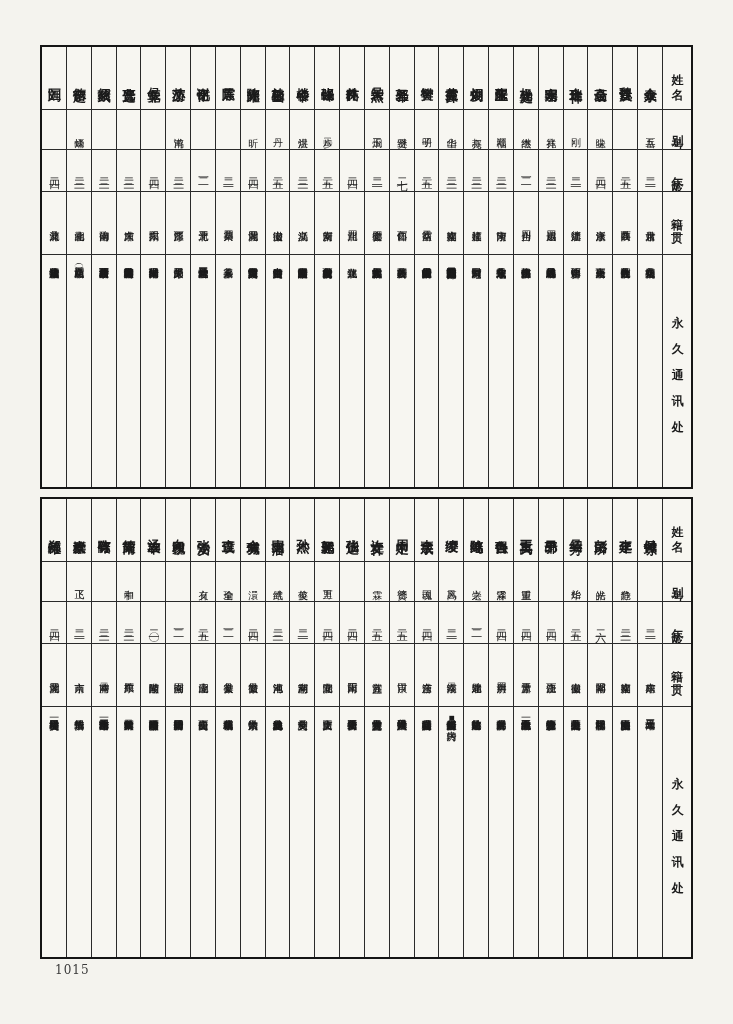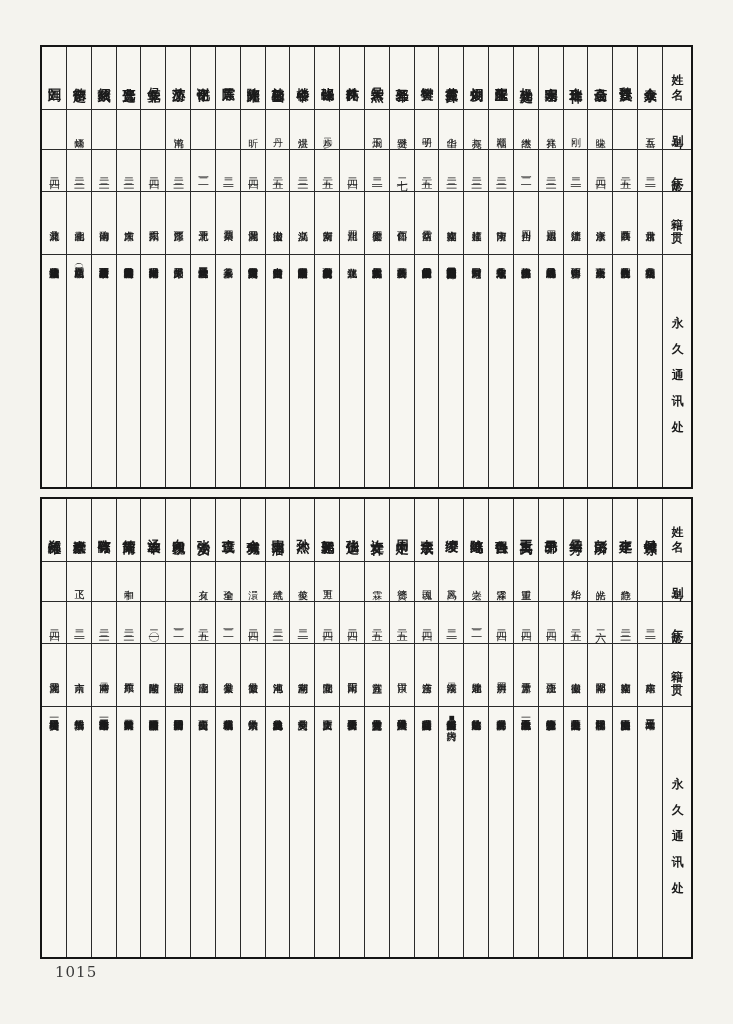--- a/index.html
+++ b/index.html
@@ -56,21 +56,21 @@
   
   .head .cell{font-weight:bold;font-size:12px;}
   .head .cell.name{letter-spacing:14px;}
   .head .cell.alias{letter-spacing:5px;}
   .head .cell.age{letter-spacing:5px;}
   .head .cell.native{letter-spacing:14px;}
   .head .cell.addr{letter-spacing:26px;justify-content:center;padding-top:0;}
   .page-number{
     position:absolute;left:55px;top:963px;
     font-family:"DejaVu Serif","Liberation Serif",serif;
-    font-size:15px;color:#3a3a3a;letter-spacing:1px;
+    font-size:12px;color:#3a3a3a;letter-spacing:1px;
   }
 </style>
 </head>
 <body>
 
 <div class="page">
 
   <div class="dir-table top">
     <div class="col head">
       <div class="cell name">

